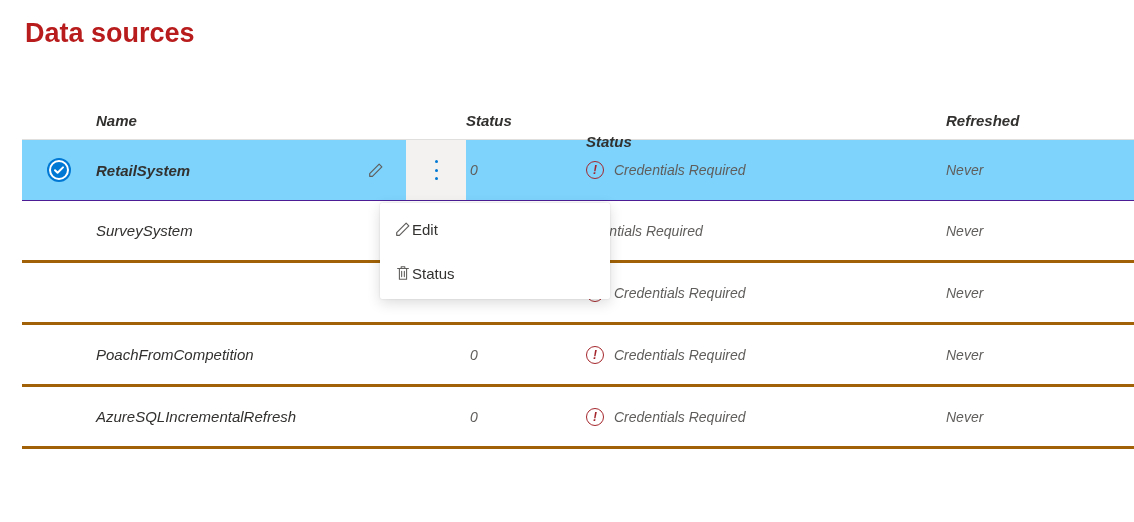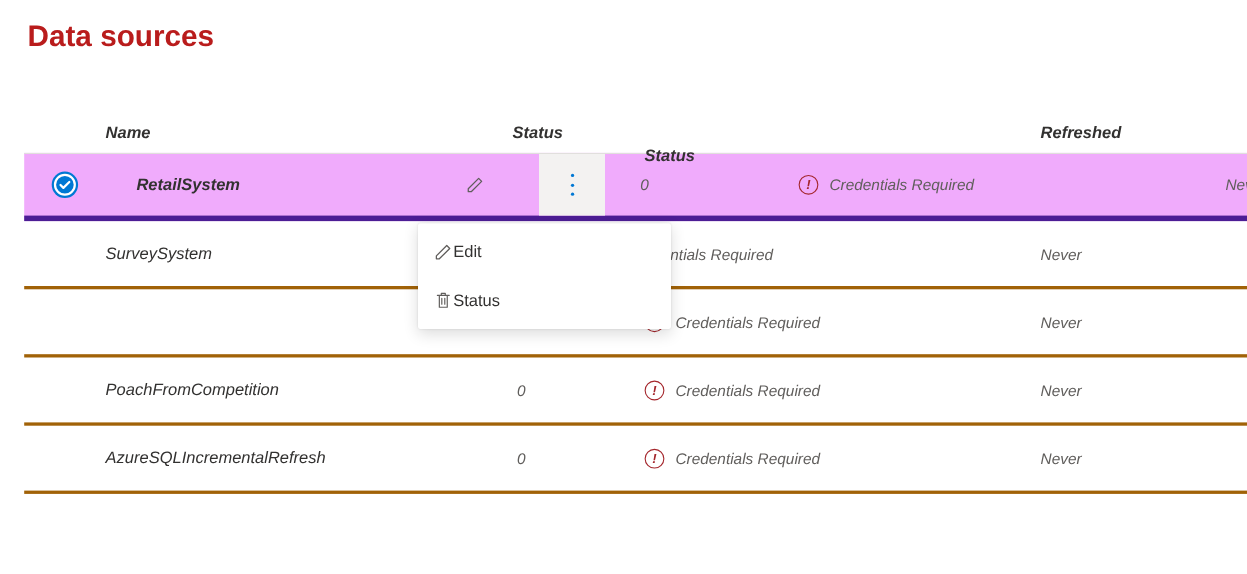--- a/index.html
+++ b/index.html
@@ -36,24 +36,23 @@
   }
   .th-name { grid-column: 2; }
   .th-tables { grid-column: 5; }
   .th-status { grid-column: 6; margin-top: 42px; }
   .th-refreshed { grid-column: 7; }
   .trow {
     height: 62px;
     border-bottom: 3px solid #a16207;
   }
   .trow.selected {
-    background: #f0abfc;
+    background: #7dd3fc;
     border-top: 1px solid #e1dfdd;
-    border-bottom: 5px solid #4c1d95;
-    gap: 28px;
+    border-bottom: 1px solid #4c1d95;
   }
   .check-cell { grid-column: 1; display:flex; justify-content:center; }
   .name-cell { grid-column: 2; font-size: 15px; }
   .name-cell.bold { font-weight: 600; }
   .edit-cell { grid-column: 3; display:flex; justify-content:center; }
   .more-cell { grid-column: 4; display:flex; justify-content:center; align-items:center; height:100%; }
   .more-cell.active { background: #f3f2f1; }
   .tables-cell { grid-column: 5; color:#605e5c; font-size:14px; padding-left:4px; }
   .status-cell { grid-column: 6; display:flex; align-items:center; gap:10px; color:#605e5c; font-size:14px; }
   .refreshed-cell { grid-column: 7; color:#605e5c; font-size:14px; }

